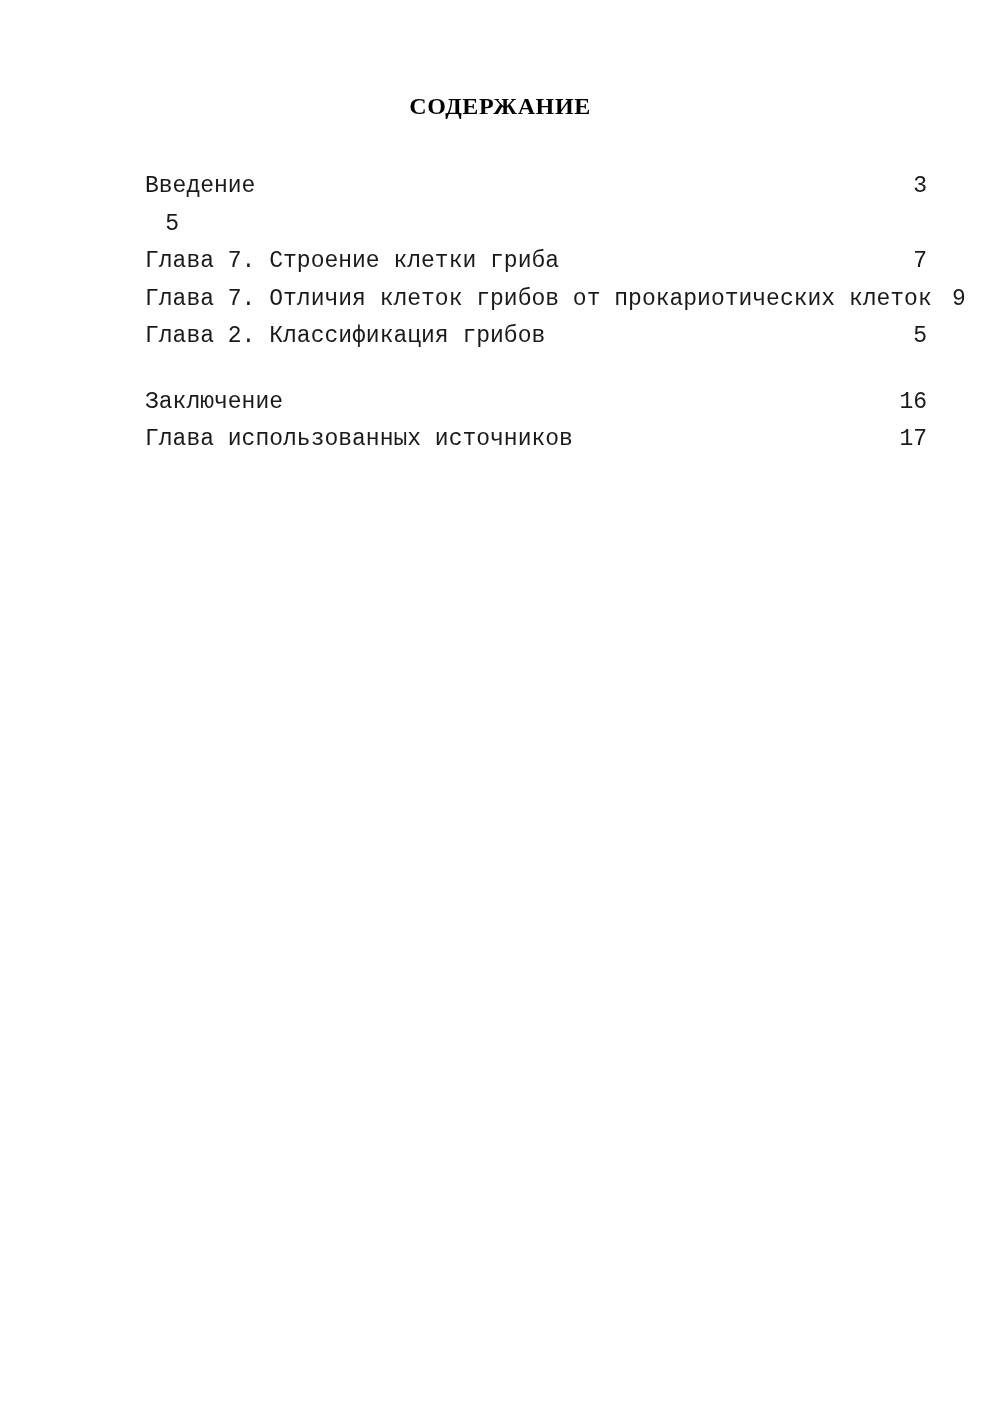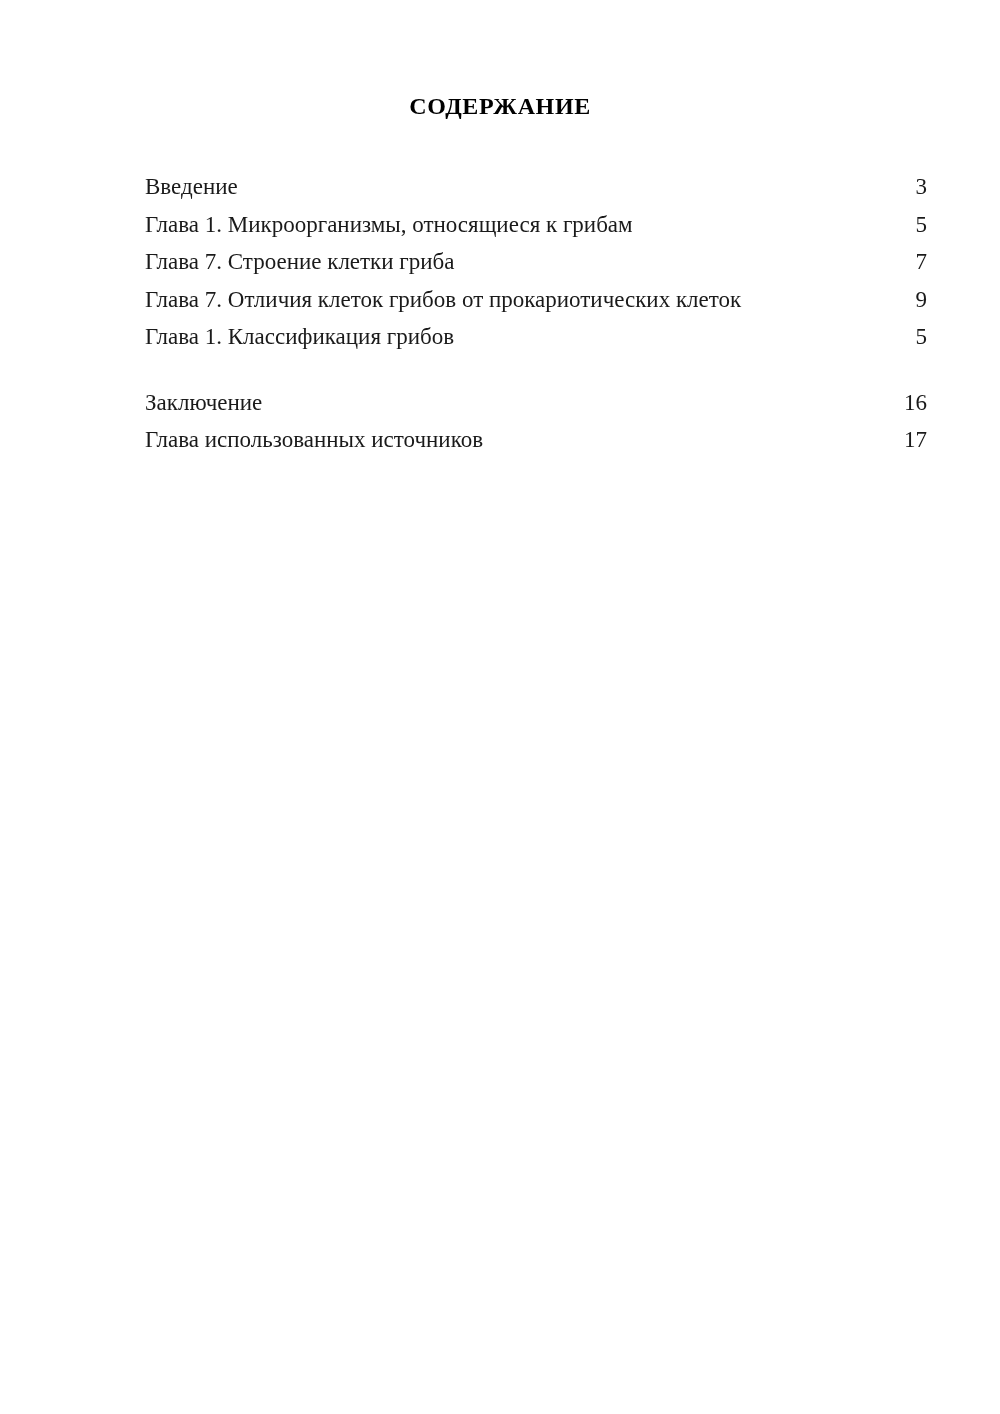--- a/index.html
+++ b/index.html
@@ -42,20 +42,21 @@
   }
 
   .toc-row {
     display: flex;
     align-items: baseline;
     justify-content: space-between;
     height: 37.5px;
     font-size: 23px;
     line-height: 37.5px;
     color: #1a1a1a;
+    font-family: Liberation Mono, monospace;
   }
 
   .toc-row.gap-before {
     margin-top: 28px;
   }
 
   .toc-label {
     white-space: nowrap;
     text-align: left;
   }
@@ -83,33 +84,32 @@
 <div class="page">
 
   <div class="doc-title">СОДЕРЖАНИЕ</div>
 
   <div class="toc">
       <div class="toc-row">
         <span class="toc-label">Введение</span>
         <span class="toc-page">3</span>
       </div>
       <div class="toc-row">
-        <span class="toc-label">Глава 1. Микроорганизмы, относящиеся к грибам</span>
         <span class="toc-page">5</span>
       </div>
       <div class="toc-row">
         <span class="toc-label">Глава 7. Строение клетки гриба</span>
         <span class="toc-page">7</span>
       </div>
       <div class="toc-row">
         <span class="toc-label">Глава 7. Отличия клеток грибов от прокариотических клеток</span>
         <span class="toc-page">9</span>
       </div>
       <div class="toc-row">
-        <span class="toc-label">Глава 1. Классификация грибов</span>
+        <span class="toc-label">Глава 2. Классификация грибов</span>
         <span class="toc-page">5</span>
       </div>
       <div class="toc-row gap-before">
         <span class="toc-label">Заключение</span>
         <span class="toc-page">16</span>
       </div>
       <div class="toc-row">
         <span class="toc-label">Глава использованных источников</span>
         <span class="toc-page">17</span>
       </div>

